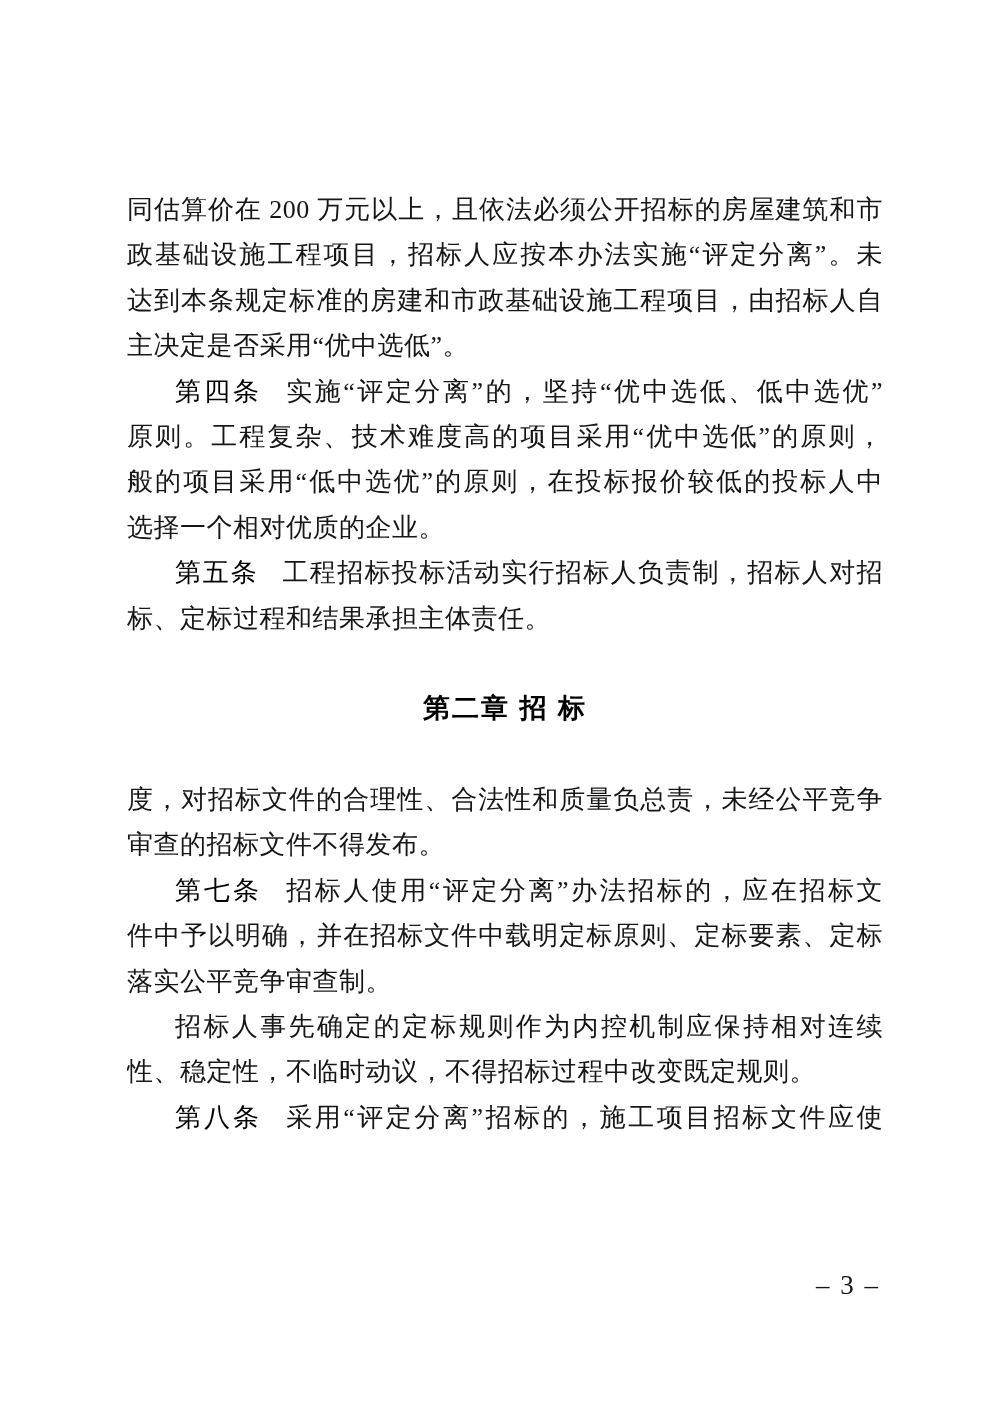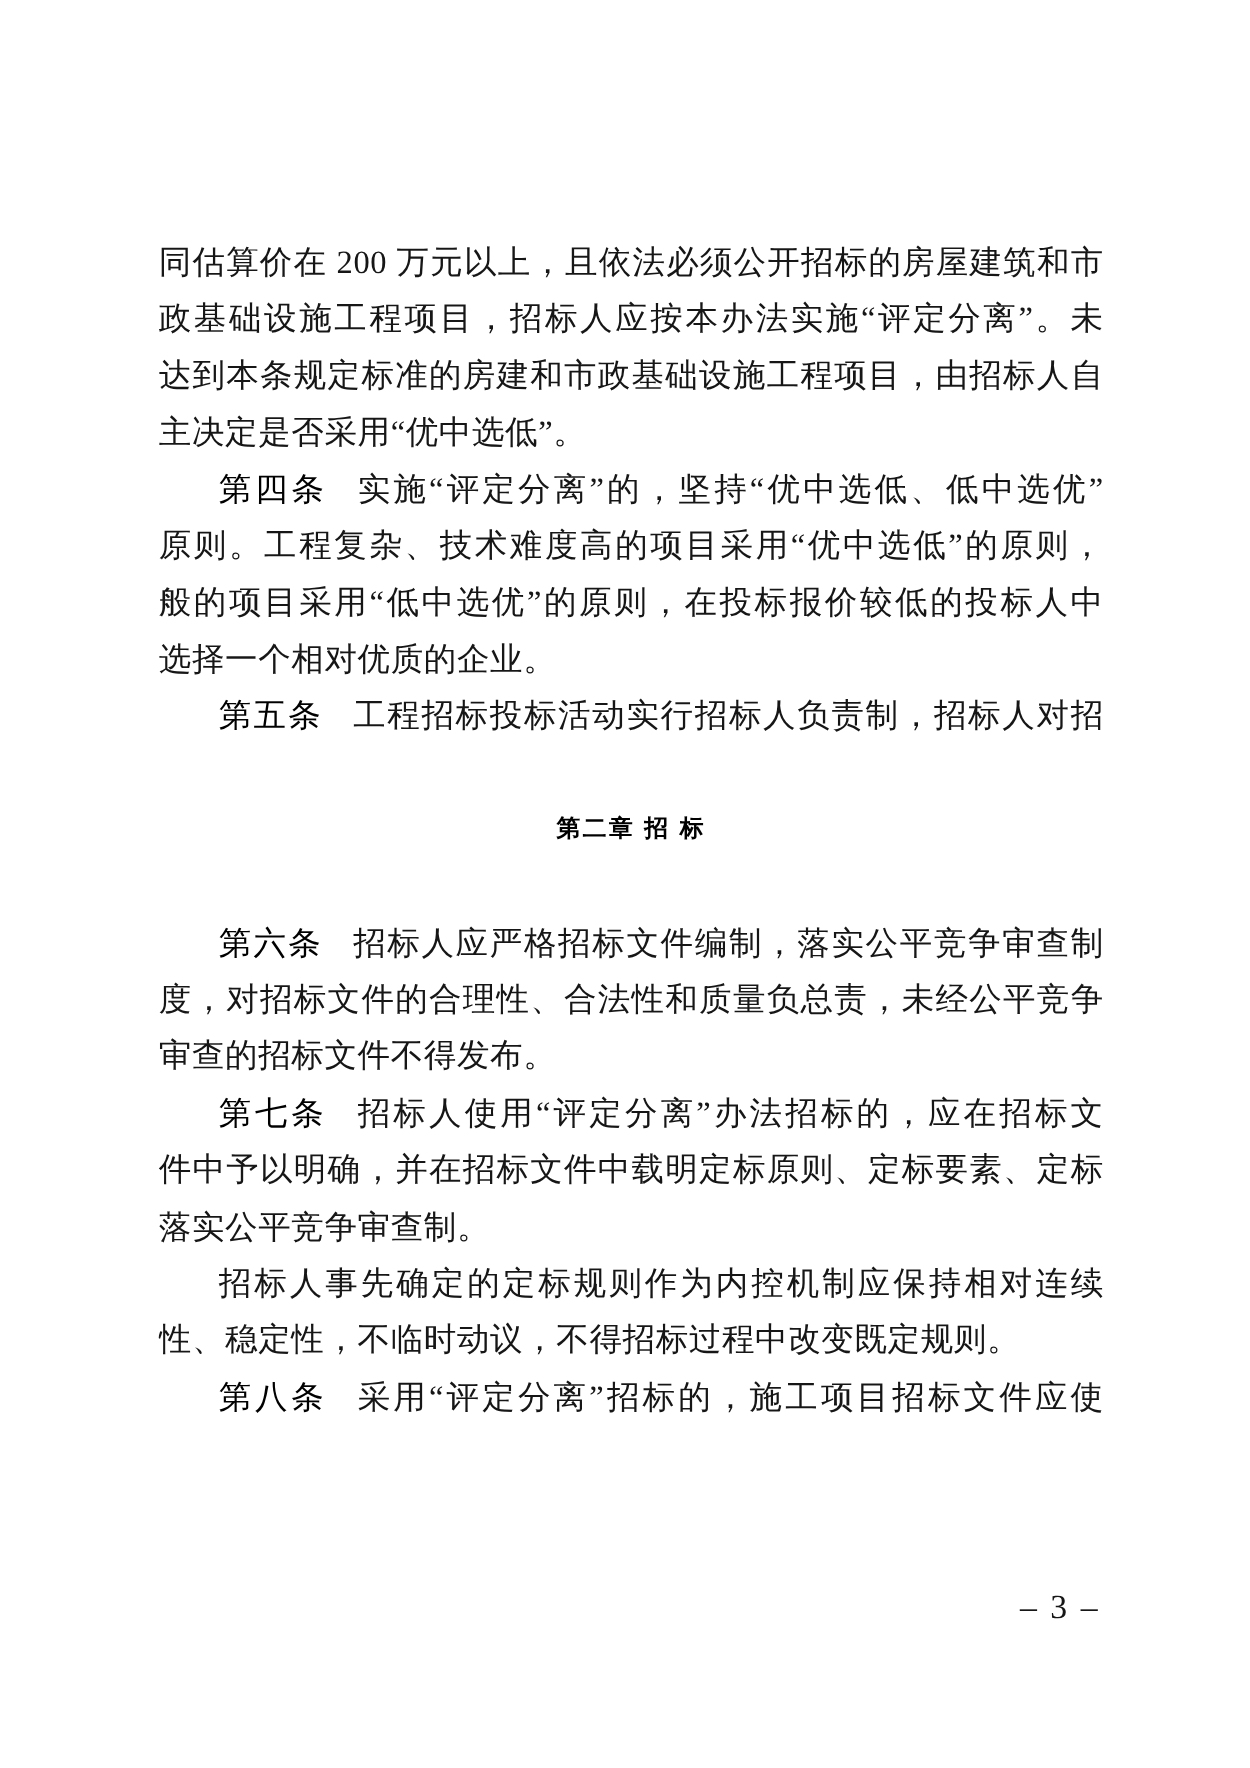--- a/index.html
+++ b/index.html
@@ -51,21 +51,21 @@
   .spacer {
     height: 45.4px;
   }
   .chapter-heading {
     height: 45.4px;
     text-align: center;
     text-align-last: center;
     font-family: "Liberation Sans", "DejaVu Sans", sans-serif;
     font-weight: bold;
     color: #000000;
-    font-size: 19px;
+    font-size: 27px;
     white-space: pre;
     letter-spacing: 2px;
   }
   .page-number {
     position: absolute;
     top: 1270px;
     right: 120px;
     font-size: 27px;
     letter-spacing: 2px;
     color: #161616;
@@ -82,26 +82,26 @@
     <div class="line fill"><span>政基础设施工程项目，招标人应按本办法实施“评定分离”。未</span></div>
     <div class="line fill"><span>达到本条规定标准的房建和市政基础设施工程项目，由招标人自</span></div>
     <div class="line end"><span>主决定是否采用“优中选低”。</span></div>
 
     <div class="line fill indent"><b class="term">第四条</b><span>实施“评定分离”的，坚持“优中选低、低中选优”</span></div>
     <div class="line fill"><span>原则。工程复杂、技术难度高的项目采用“优中选低”的原则，</span></div>
     <div class="line fill"><span>般的项目采用“低中选优”的原则，在投标报价较低的投标人中</span></div>
     <div class="line end"><span>选择一个相对优质的企业。</span></div>
 
     <div class="line fill indent"><b class="term">第五条</b><span>工程招标投标活动实行招标人负责制，招标人对招</span></div>
+    <div class="line end"><span>标、定标过程和结果承担主体责任。</span></div>
 
     <div class="spacer"></div>
     <div class="chapter-heading">第二章 招 标</div>
     <div class="spacer"></div>
 
-    <div class="line fill indent"><b class="term">第六条</b><span>招标人应严格招标文件编制，落实公平竞争审查制</span></div>
     <div class="line fill"><span>度，对招标文件的合理性、合法性和质量负总责，未经公平竞争</span></div>
     <div class="line end"><span>审查的招标文件不得发布。</span></div>
 
     <div class="line fill indent"><b class="term">第七条</b><span>招标人使用“评定分离”办法招标的，应在招标文</span></div>
     <div class="line fill"><span>件中予以明确，并在招标文件中载明定标原则、定标要素、定标</span></div>
     <div class="line end"><span>落实公平竞争审查制。</span></div>
 
     <div class="line fill indent"><span>招标人事先确定的定标规则作为内控机制应保持相对连续</span></div>
     <div class="line end"><span>性、稳定性，不临时动议，不得招标过程中改变既定规则。</span></div>
 

